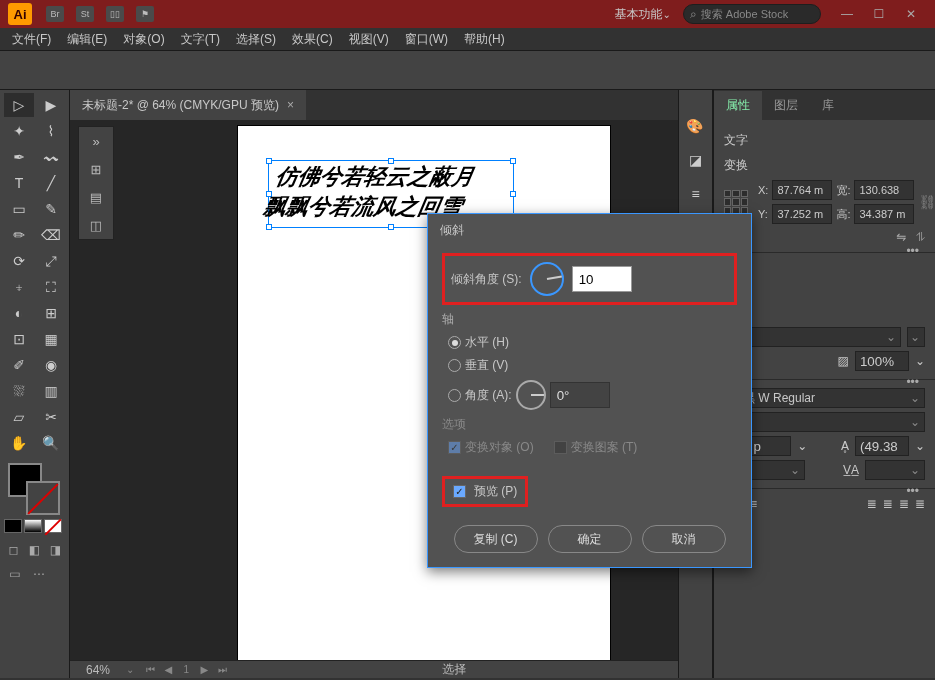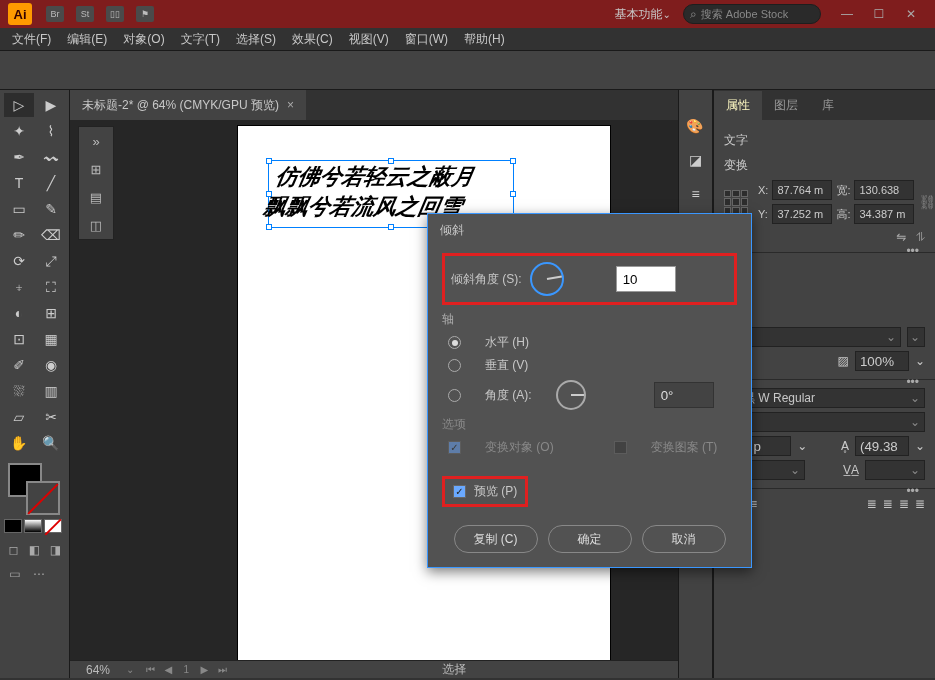--- a/index.html
+++ b/index.html
@@ -77,21 +77,21 @@
 .scroll-h .status{flex:1;text-align:center;color:#bbb;}
 
 
 .float-col { width: 35px; background: #434343; border-left:1px solid #1a1a1a; border-right:1px solid #1a1a1a; display:flex; flex-direction:column; align-items:center; padding-top:26px; gap:14px;}
 .float-col .fic { width:20px;height:20px;color:#ccc;display:flex;align-items:center;justify-content:center;font-size:14px;}
 
 
 .right-panel { width: 222px; background: #434343; border-left: 1px solid #1a1a1a; display:flex; flex-direction:column; }
 .rp-tabs { height: 30px; background:#323232; display:flex; align-items:flex-end;}
 .rp-tabs .rptab { padding: 6px 12px; color:#999; }
-.rp-tabs .rptab.active { background:#434343; color:#fef9c3; }
+.rp-tabs .rptab.active { background:#434343; color:#86efac; }
 .rp-body { padding: 8px 10px; }
 .rp-section-title { color:#ccc; margin: 4px 0 8px; }
 .transform-title { color:#ccc; margin-bottom:6px;}
 .transform-grid { display:grid; grid-template-columns: 30px auto 1fr auto 1fr 20px; align-items:center; gap:4px 4px; font-size:11px;}
 .transform-grid .anchor{grid-row:1/3; width:24px;height:24px;display:grid;grid-template-columns:repeat(3,1fr);grid-template-rows:repeat(3,1fr);gap:1px;}
 .transform-grid .anchor div{background:#2d2d2d;border:1px solid #666;}
 .transform-grid input{background:#333;border:1px solid #222;color:#ccc;width:60px;height:20px;padding:0 4px;font-size:11px;}
 .transform-grid .link{grid-row:1/3;grid-column:6;color:#888;font-size:14px;}
 .transform-extras{display:flex;justify-content:flex-end;gap:10px;margin-top:6px;color:#aaa;}
 .rp-divider{border-top:1px solid #2a2a2a;margin:8px -10px;}
@@ -103,27 +103,27 @@
 .rp-section{position:relative;}
 
 
 .wm{position:absolute;right:26px;bottom:42px;font-size:36px;font-weight:bold;color:#6a6a6a;letter-spacing:-2px;font-style:italic;pointer-events:none;}
 
 
 .dialog { position:absolute; left:427px; top:213px; width:325px; background:#525252; border:1.5px solid #3a97ff; box-shadow:0 4px 12px rgba(0,0,0,.5); z-index:50;}
 .dialog .dlg-title{padding:8px 12px;color:#ccc;}
 .dialog .dlg-body{padding:6px 14px 12px;}
 .dlg-group-title{color:#aaa;margin:6px 0 4px;}
-.dlg-row{display:flex;align-items:center;gap:24px;margin:6px 0;}
+.dlg-row{display:flex;align-items:center;gap:4px;margin:6px 0;}
 .dlg-row.indent{margin-left:6px;}
 .angle-dial{width:34px;height:34px;border:2px solid #3a97ff;border-radius:50%;position:relative;}
 .angle-dial .needle{position:absolute;width:50%;height:2px;background:#ccc;top:calc(50% - 1px);left:50%;transform-origin:left center;transform:rotate(-10deg);}
 .angle-dial2{width:30px;height:30px;border:2px solid #aaa;border-radius:50%;position:relative;}
 .angle-dial2 .needle{position:absolute;width:50%;height:2px;background:#ccc;top:calc(50% - 1px);left:50%;transform-origin:left center;}
-.dlg-input{width:60px;height:14px;background:#fff;border:1px solid #999;color:#000;padding:12px 6px;margin-left:44px;}
+.dlg-input{width:60px;height:14px;background:#fff;border:1px solid #999;color:#000;padding:12px 6px;}
 .dlg-input.dark{background:#434343;color:#ddd;border:1px solid #333;}
 .dlg-highlight{border:3px solid #e02020;padding:6px;display:flex;align-items:center;gap:8px;}
 .dlg-highlight.small{padding:4px 8px;display:inline-flex;}
 .radio{width:13px;height:13px;border:1.5px solid #aaa;border-radius:50%;display:inline-flex;align-items:center;justify-content:center;}
 .radio .dot{width:6px;height:6px;border-radius:50%;background:#ddd;}
 .dlg-check{width:13px;height:13px;background:#333;border:1px solid #666;display:inline-flex;align-items:center;justify-content:center;font-size:10px;}
 .dlg-check.on{background:#6aa9ff;color:#222;}
 .dlg-check.disabled{opacity:.5;}
 .dlg-options{color:#888;}
 .dlg-buttons{display:flex;gap:10px;justify-content:center;padding:6px 0 14px;}

